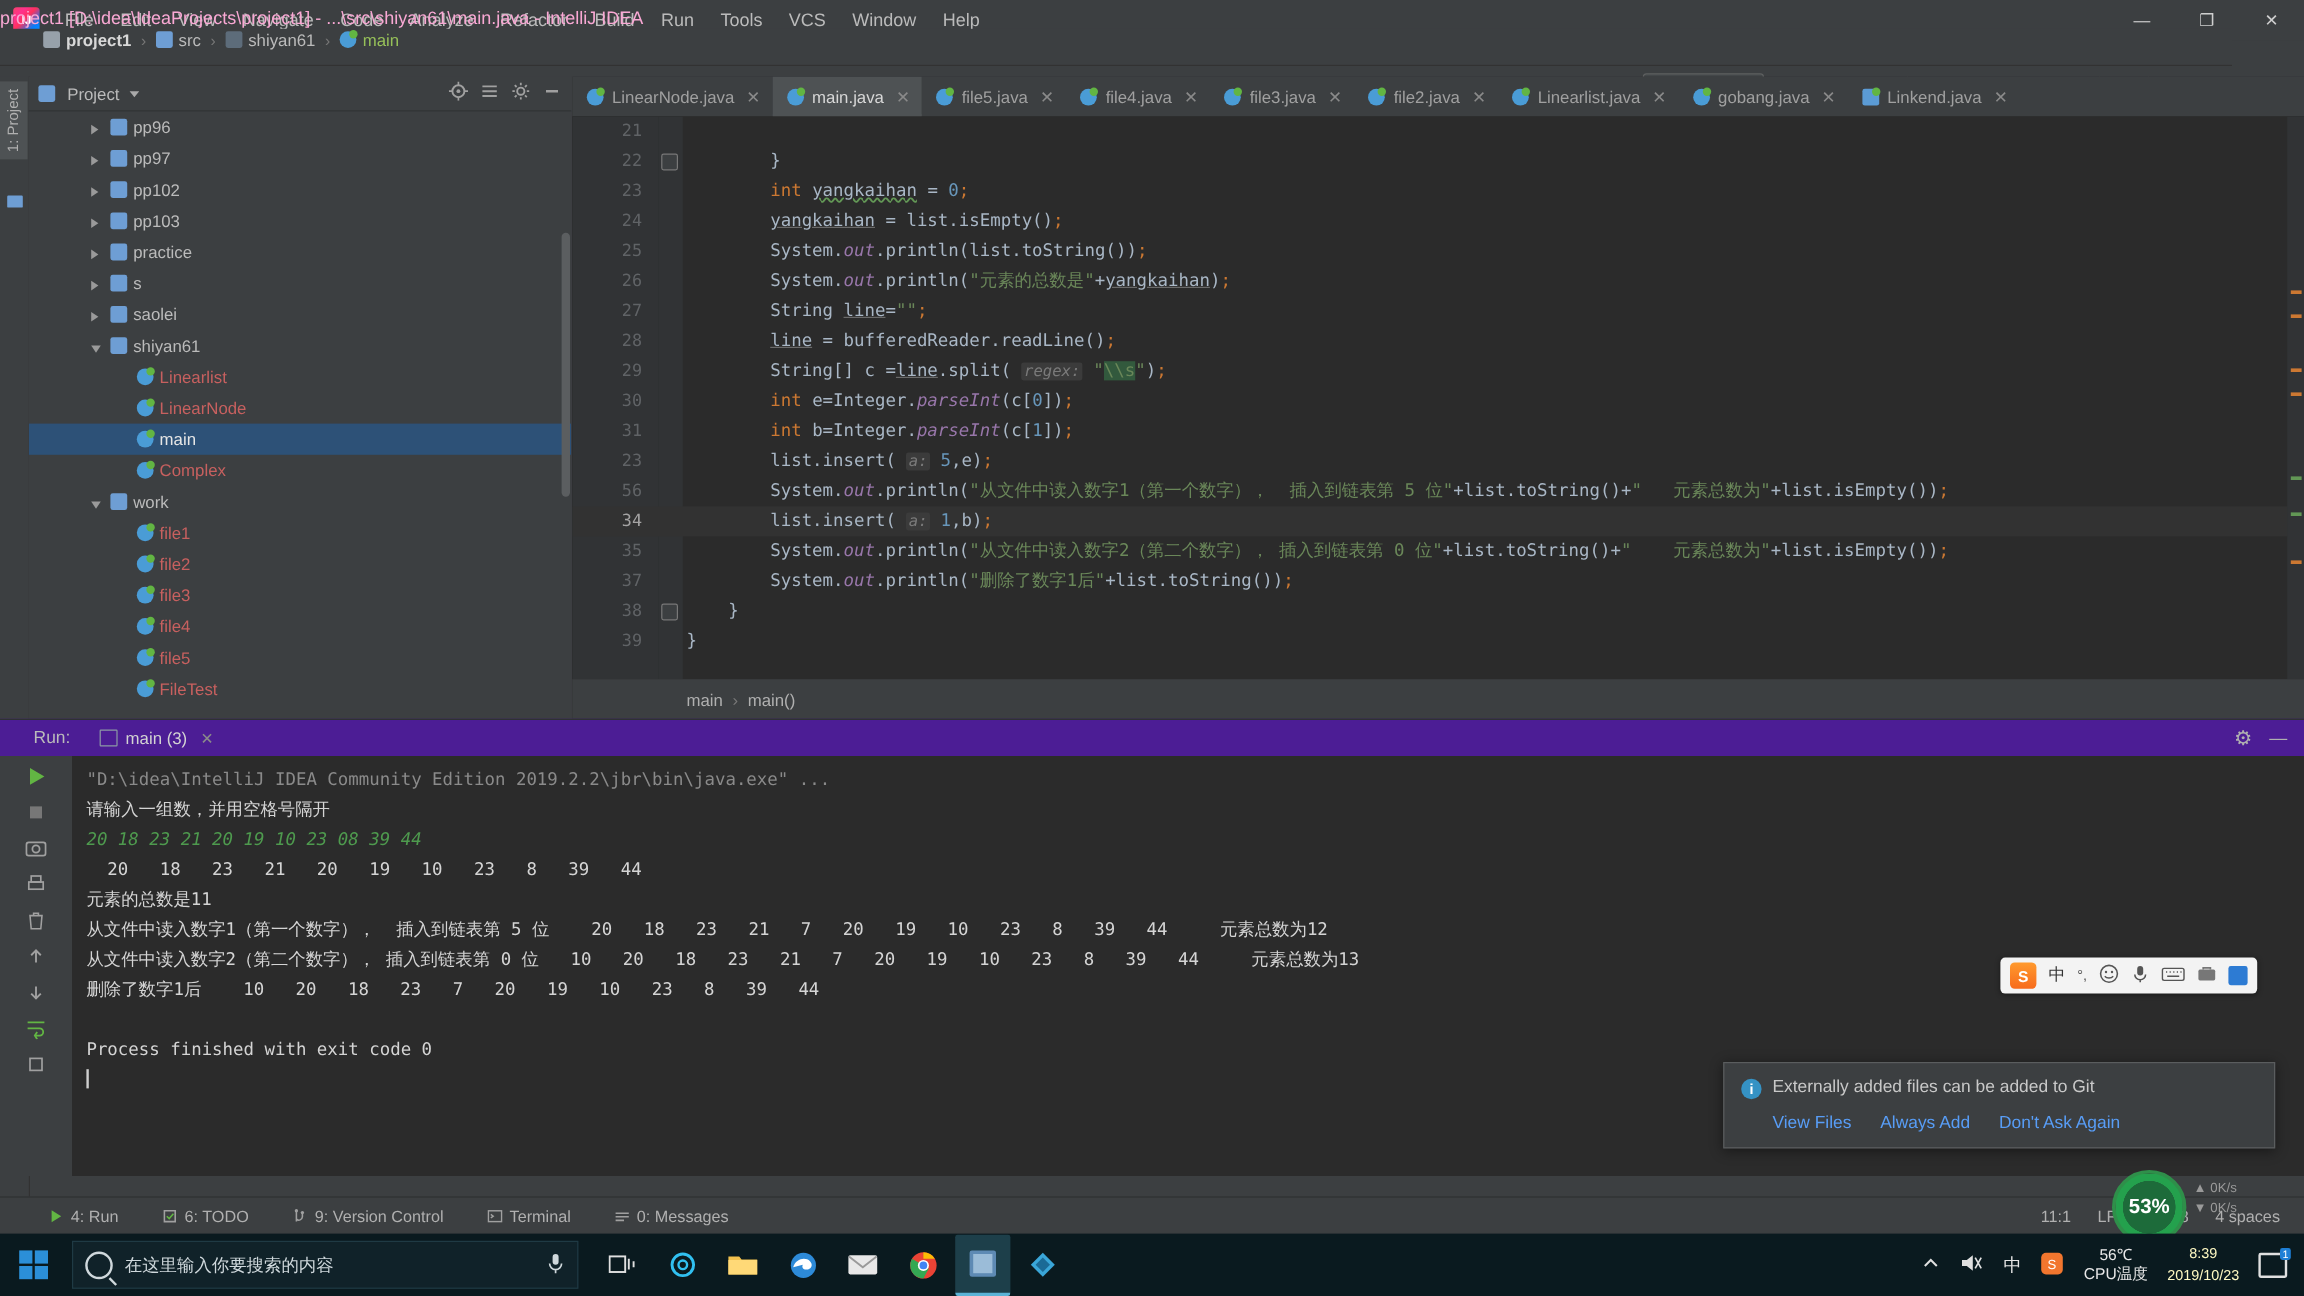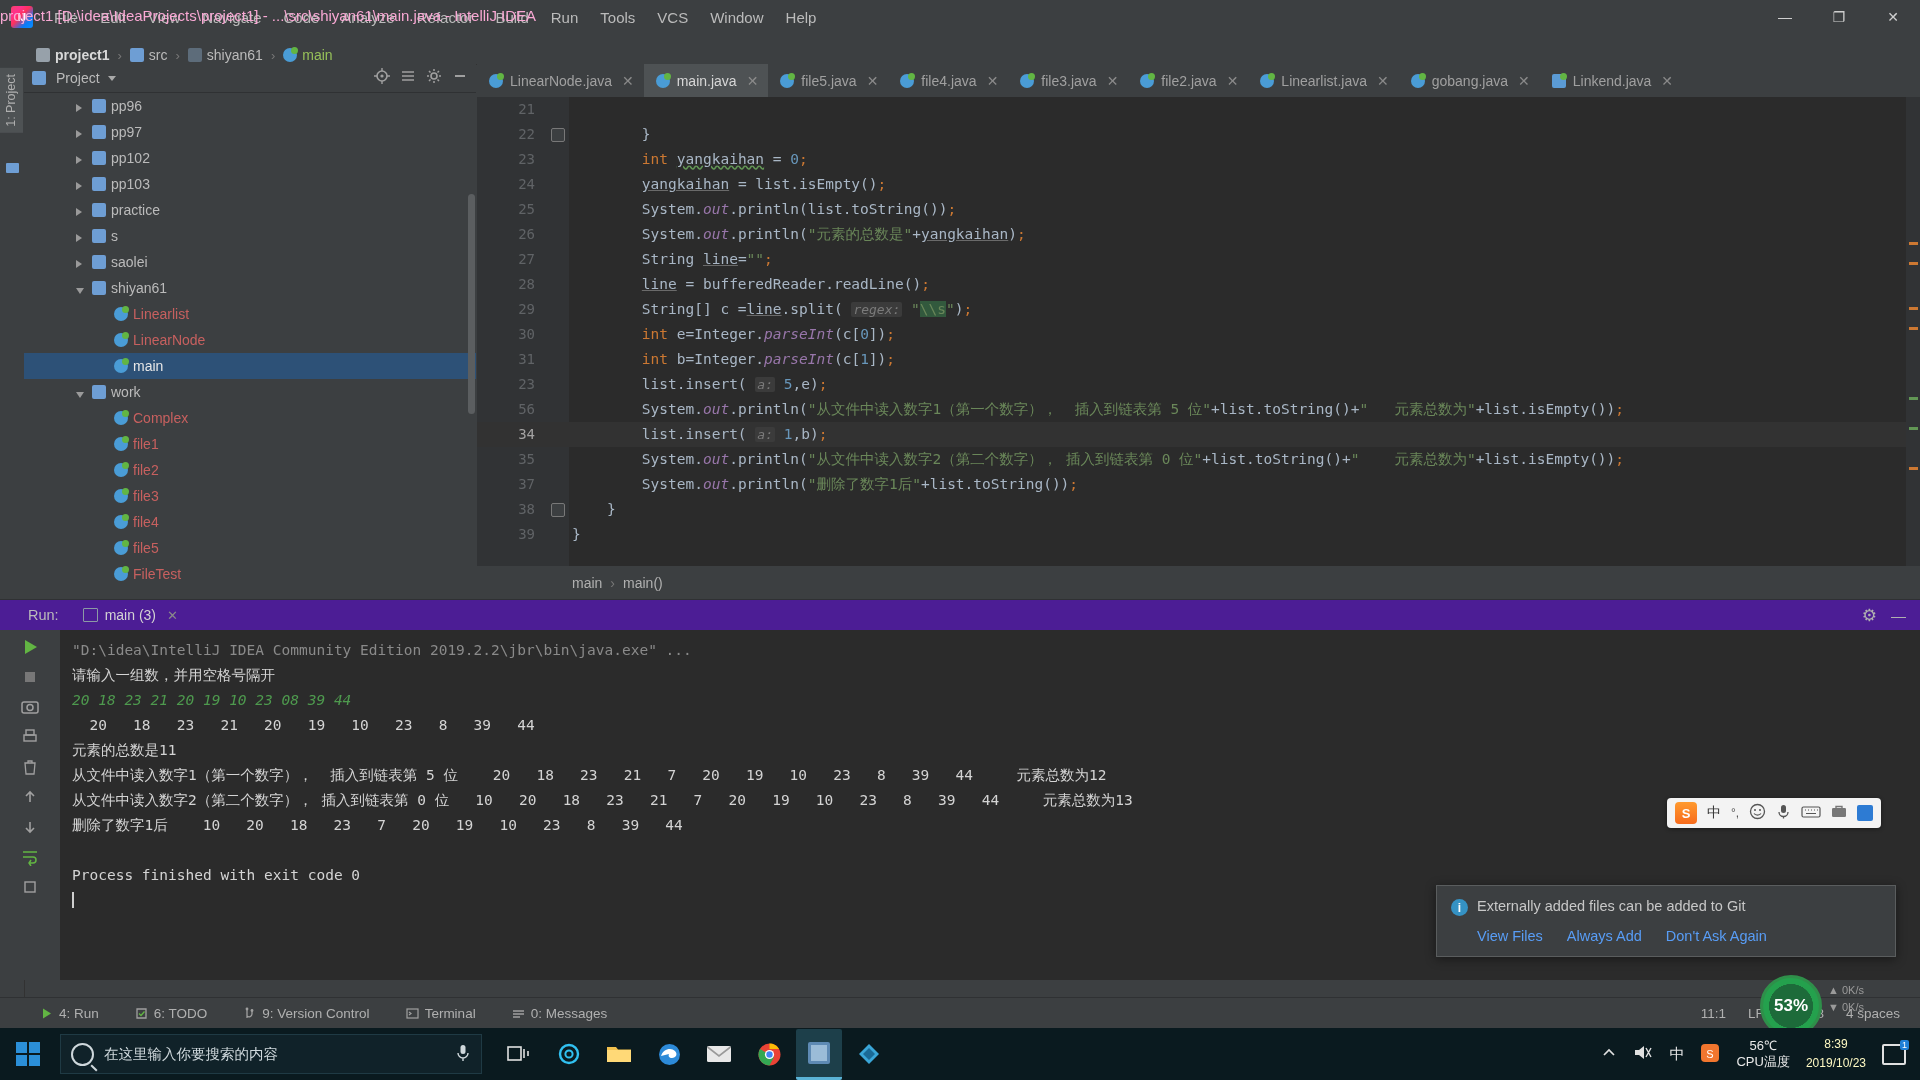--- a/index.html
+++ b/index.html
@@ -13,21 +13,21 @@
     position:relative;}
   .idea-logo:after{content:"IJ";position:absolute;left:0;top:0;right:0;bottom:0;color:#fff;font-size:10px;
     font-weight:bold;display:flex;align-items:center;justify-content:center;font-family:"Liberation Sans",sans-serif;}
   .menu{display:flex;align-items:center;gap:0px;}
   .menu-item{padding:4px 11px;font-size:15px;color:#bbbbbb;cursor:default;white-space:nowrap;}
   .win-title{position:absolute;left:0;right:0;top:7px;text-align:left;font-size:15px;color:#f9a8d4;pointer-events:none;}
   .win-btns{position:absolute;right:0;top:0;height:34px;display:flex;align-items:center;}
   .win-btn{width:54px;height:34px;display:flex;align-items:center;justify-content:center;color:#cfcfcf;font-size:14px;}
 
   
-  .navbar{position:absolute;left:0;top:34px;width:1860px;height:30px;background:#3c3f41;display:flex;align-items:flex-end;
+  .navbar{position:absolute;left:0;top:24px;width:1860px;height:30px;background:#3c3f41;display:flex;align-items:flex-start;
     border-bottom:1px solid #323232;}
   .crumbs{display:flex;align-items:center;margin-left:32px;font-size:14px;}
   .crumb{display:flex;align-items:center;gap:5px;padding:1px 4px;color:#bbbbbb;white-space:nowrap;}
   .crumb.bold{font-weight:bold;color:#d8d8d8;}
   .crumb.green{color:#96c059;}
   .crumb-sep{color:#777;margin:0 4px;font-size:13px;}
   .ic{display:inline-block;width:14px;height:14px;position:relative;flex:0 0 14px;}
   .ic-folder{background:#6e9ed4;border-radius:2px;}
   .ic-folder.mod{background:#97a1aa;}
   .ic-pkg{background:#5d6c7a;border-radius:2px;}
@@ -407,29 +407,29 @@
         <div class="trow" style="padding-left: 72px;">
           <span class="tw"></span>
           <span class="ic ic-class" style="margin-left: 4px;"></span>
           <span class="tlabel red">LinearNode</span>
         </div>
         <div class="trow sel" style="padding-left: 72px;">
           <span class="tw"></span>
           <span class="ic ic-class" style="margin-left: 4px;"></span>
           <span class="tlabel white">main</span>
         </div>
+        <div class="trow" style="padding-left: 72px;">
+          <span class="tw"></span>
+          <span class="ic ic-class" style="margin-left: 4px;"></span>
+          <span class="tlabel red">Complex</span>
+        </div>
         <div class="trow" style="padding-left: 50px;">
           <span class="tw"><span class="arrow down" style="display:inline-block"></span></span>
           <span class="ic ic-folder" style="margin-left: 4px;"></span>
           <span class="tlabel ">work</span>
-        </div>
-        <div class="trow" style="padding-left: 72px;">
-          <span class="tw"></span>
-          <span class="ic ic-class" style="margin-left: 4px;"></span>
-          <span class="tlabel red">Complex</span>
         </div>
         <div class="trow" style="padding-left: 72px;">
           <span class="tw"></span>
           <span class="ic ic-class" style="margin-left: 4px;"></span>
           <span class="tlabel red">file1</span>
         </div>
         <div class="trow" style="padding-left: 72px;">
           <span class="tw"></span>
           <span class="ic ic-class" style="margin-left: 4px;"></span>
           <span class="tlabel red">file2</span>

